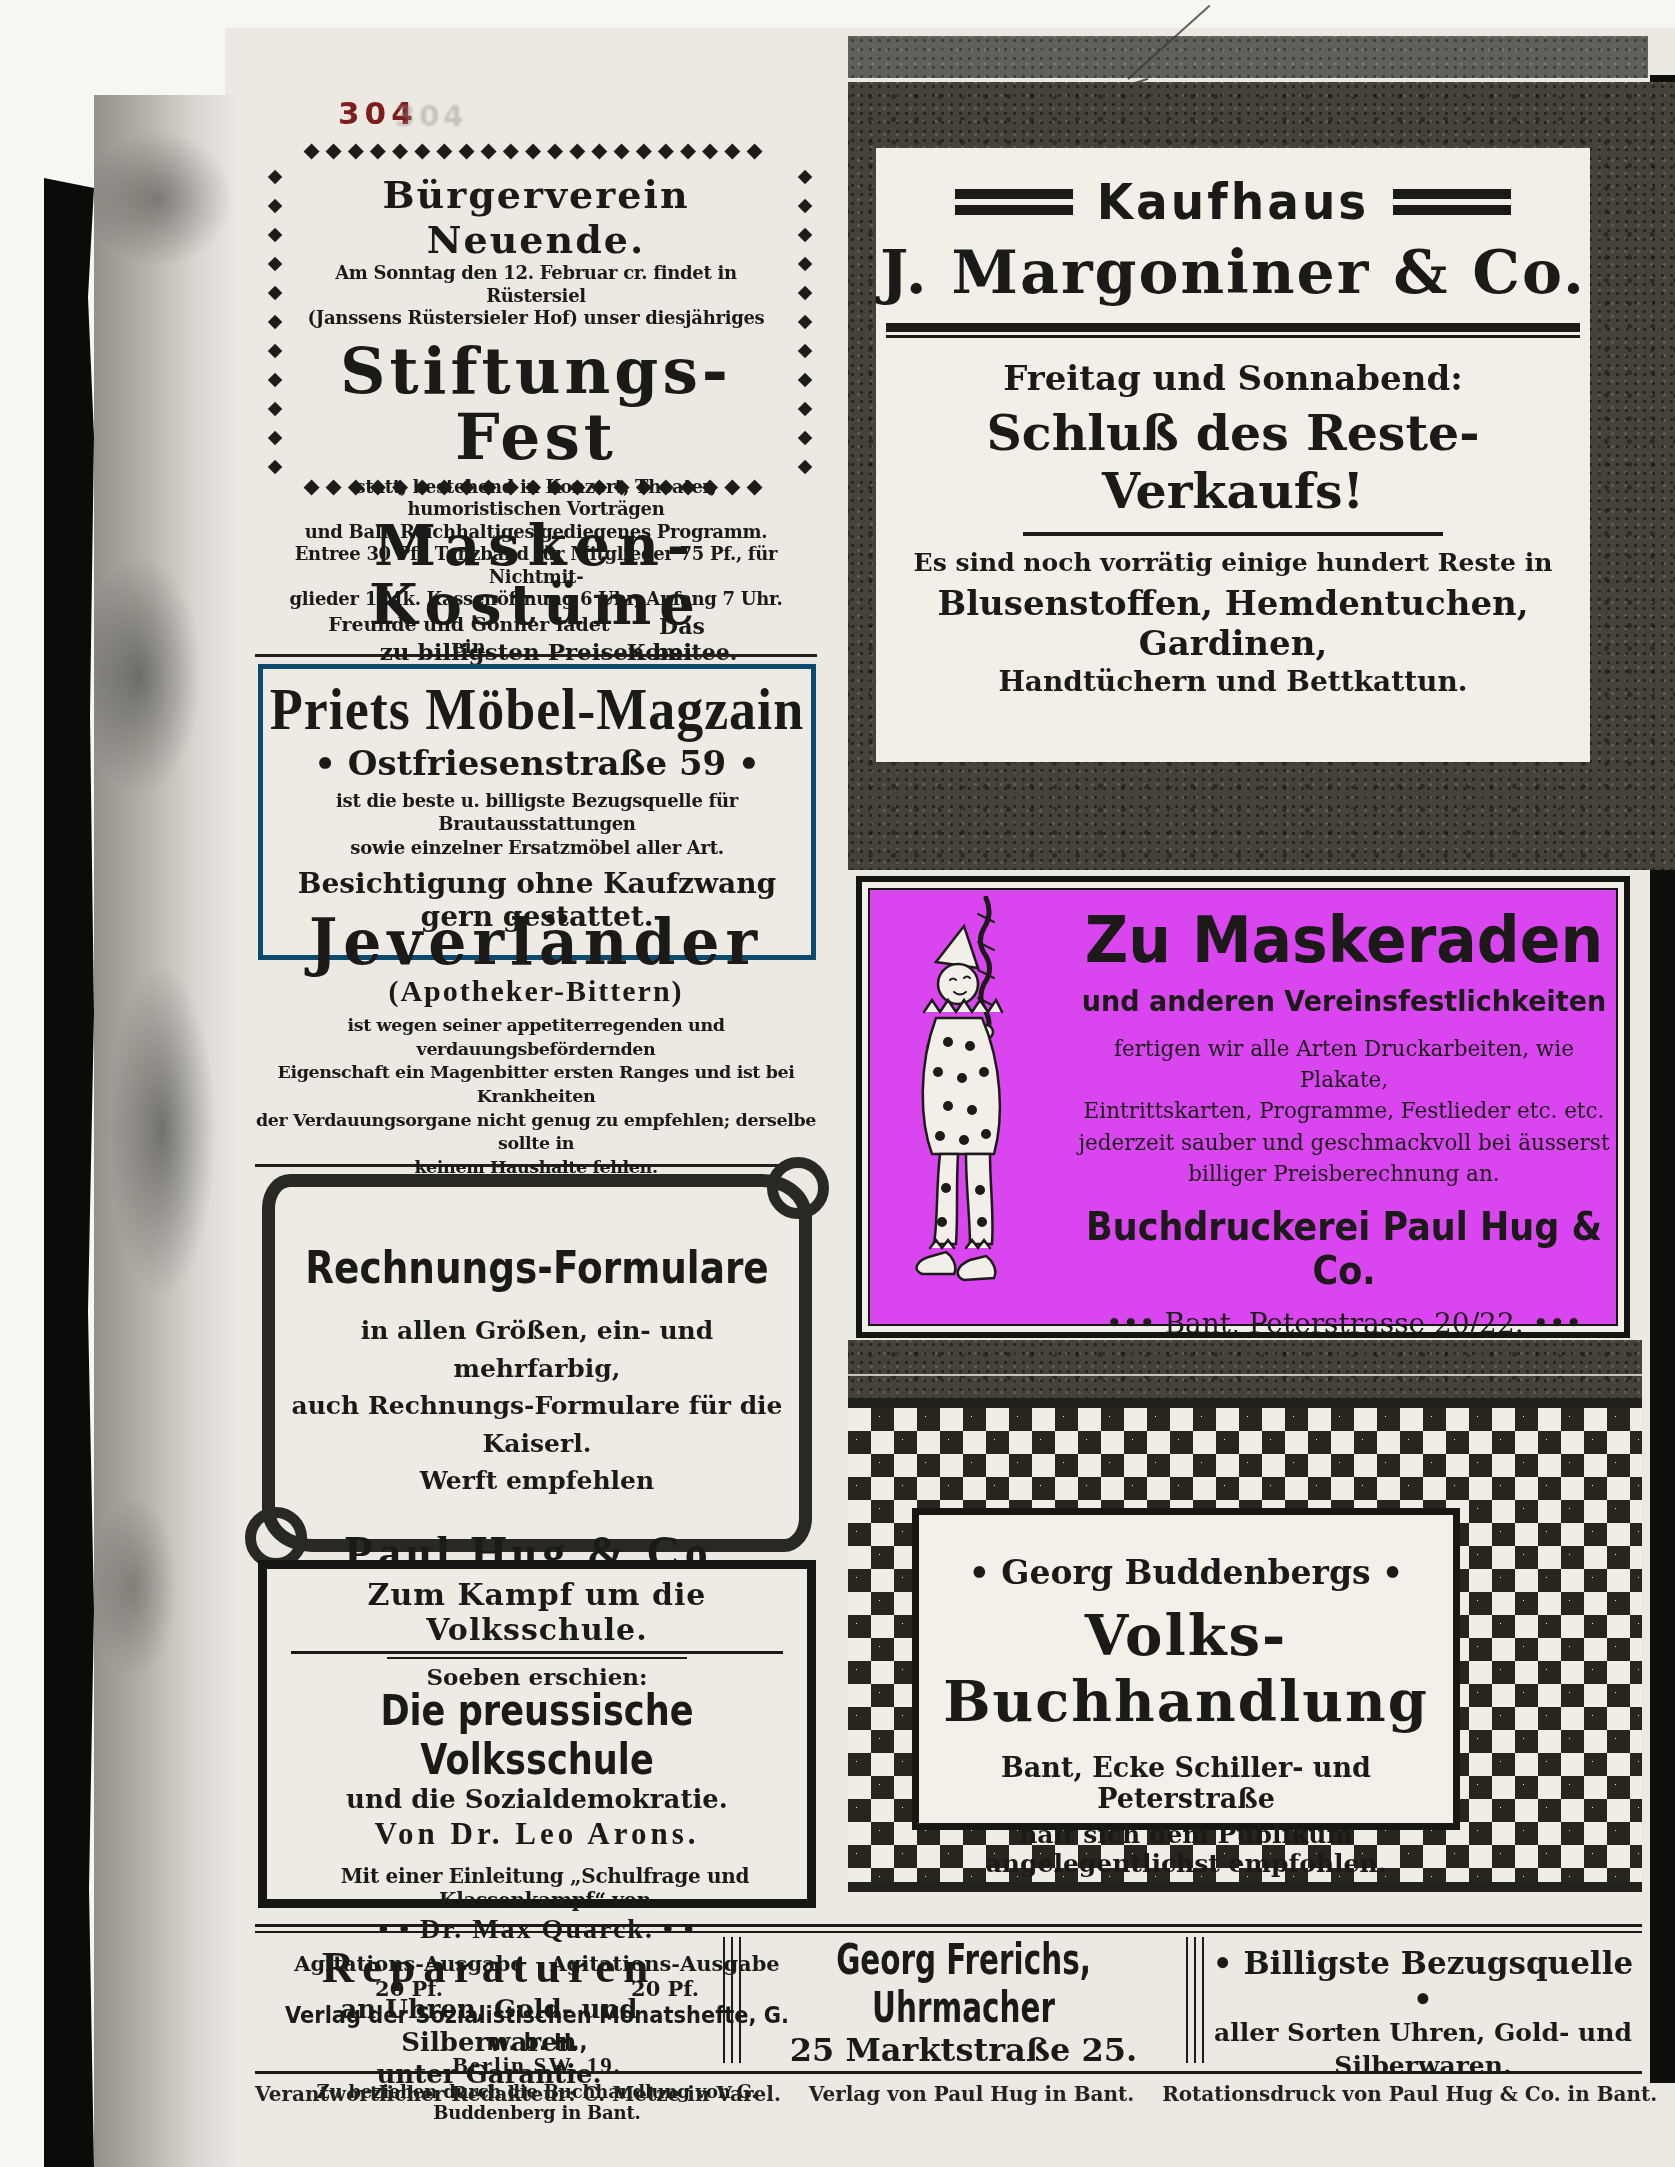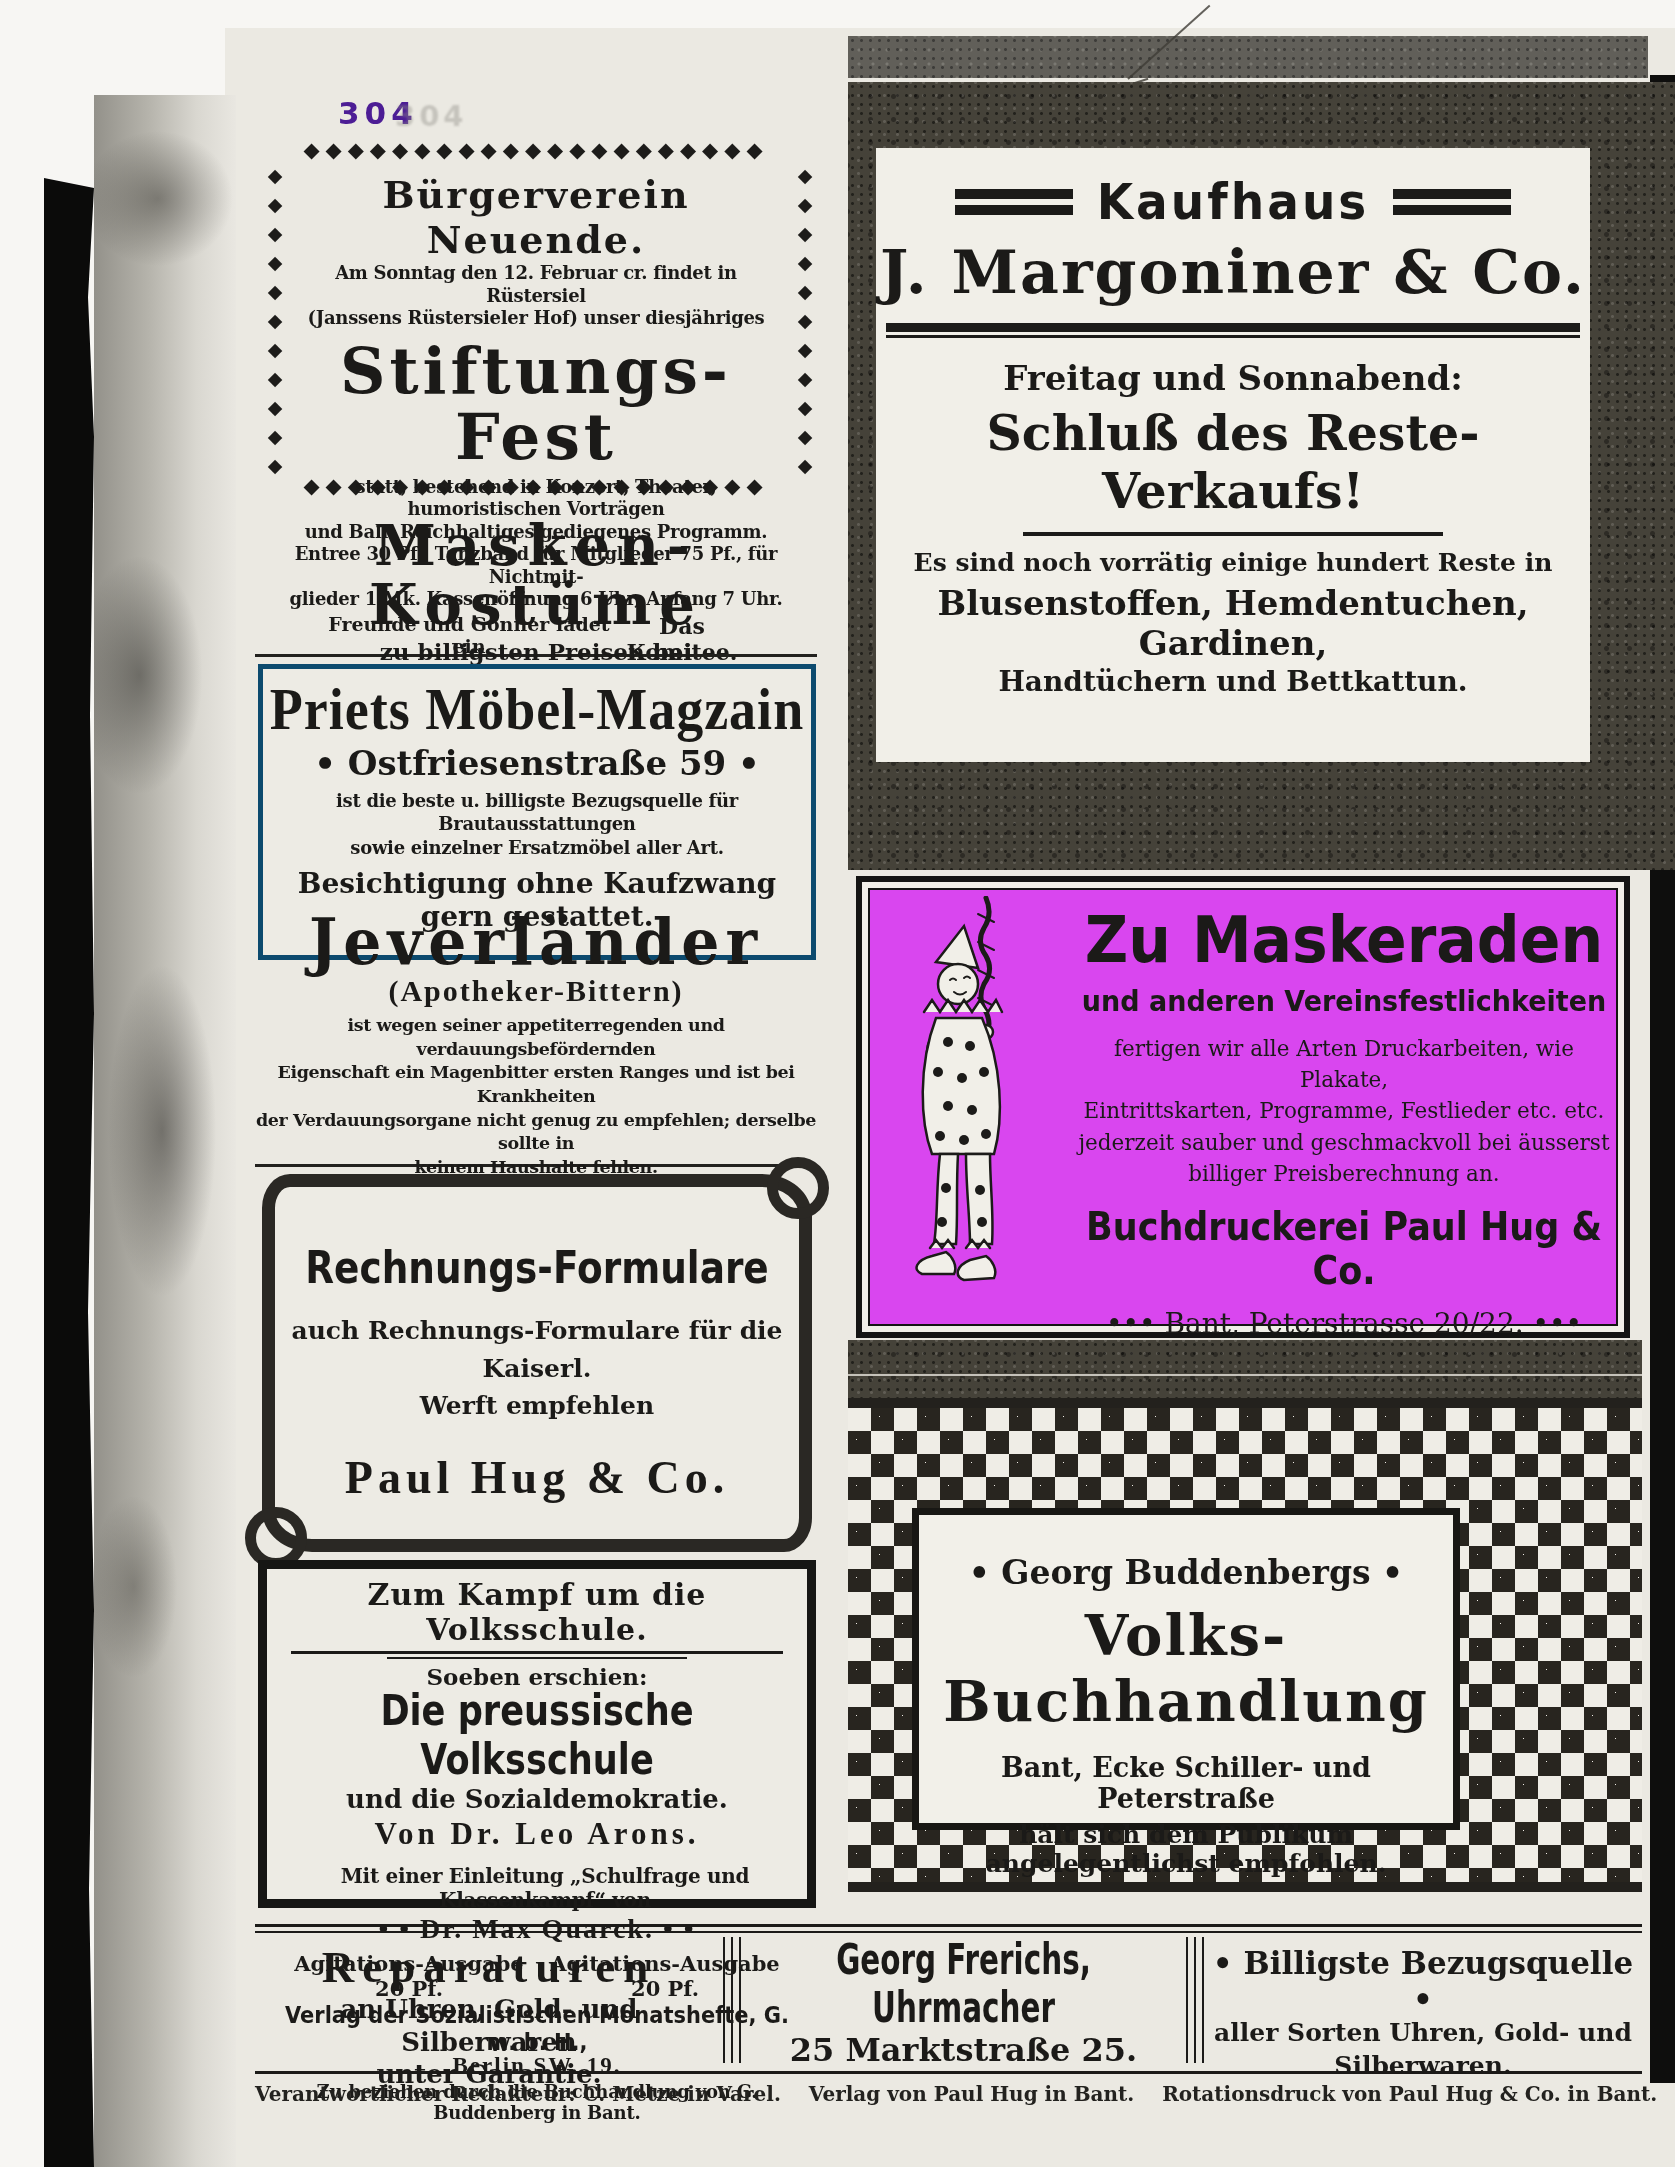--- a/index.html
+++ b/index.html
@@ -44,21 +44,21 @@
     background-image:
       radial-gradient(rgba(0,0,0,.5) 1px,transparent 2px),
       radial-gradient(rgba(236,234,226,.16) 1px,transparent 2px),
       radial-gradient(rgba(0,0,0,.35) 2px,transparent 3px);
     background-size:9px 9px,13px 13px,23px 23px;
     background-position:0 0,4px 7px,11px 3px;
   }
   .rule{background:#1c1b19;margin:0 auto;}
   
   #page-number{left:338px;top:95px;font-family:"DejaVu Sans","Liberation Sans",sans-serif;
-    font-size:31px;font-weight:bold;color:#4c1d95;letter-spacing:5px;}
+    font-size:31px;font-weight:bold;color:#7f1d1d;letter-spacing:5px;}
   #page-number-ghost{left:395px;top:99px;font-family:"DejaVu Sans","Liberation Sans",sans-serif;
     font-size:29px;font-weight:bold;color:#8d8b84;opacity:.4;letter-spacing:4px;filter:blur(1px);}
   
   #ad-buerger{left:258px;top:140px;width:556px;height:362px;}
   .dia{color:#1d1c1a;font-family:"DejaVu Sans","Liberation Sans",sans-serif;overflow:hidden;white-space:nowrap;line-height:1;}
   .dia-h{left:0;width:556px;height:26px;font-size:21px;letter-spacing:6px;text-align:center;}
   .dia-v{width:26px;top:24px;height:314px;font-size:19px;letter-spacing:7px;
     writing-mode:vertical-rl;text-orientation:upright;}
   #ad-buerger .inner{position:absolute;left:30px;top:26px;width:496px;height:310px;}
   .bv-title{font-size:38px;letter-spacing:2px;margin-top:6px;}
@@ -245,20 +245,21 @@
     <div>der Verdauungsorgane nicht genug zu empfehlen; derselbe sollte in</div>
     <div>keinem Haushalte fehlen.</div>
   </div>
   <div class="jv-note">Niederlage für Delmenhorst und Umgegend bei</div>
   <div class="fraktur jv-dealer">Wilhelm Behrens, Bier- u. Eishandlung.</div>
 </div>
 
 <div class="abs center" id="ad-rechnungs">
   <div class="rf-title">Rechnungs-Formulare</div>
   <div class="fraktur rf-body">
+    <div>in allen Größen, ein- und mehrfarbig,</div>
     <div>auch Rechnungs-Formulare für die Kaiserl.</div>
     <div>Werft empfehlen</div>
   </div>
   <div class="rf-firm">Paul Hug &amp; Co.</div>
 </div>
 
 <div class="abs center" id="ad-schule">
   <div class="fraktur vs-header">Zum Kampf um die Volksschule.</div>
   <div class="rule vs-hr2"></div>
   <div class="fraktur vs-sub">Soeben erschien:</div>

